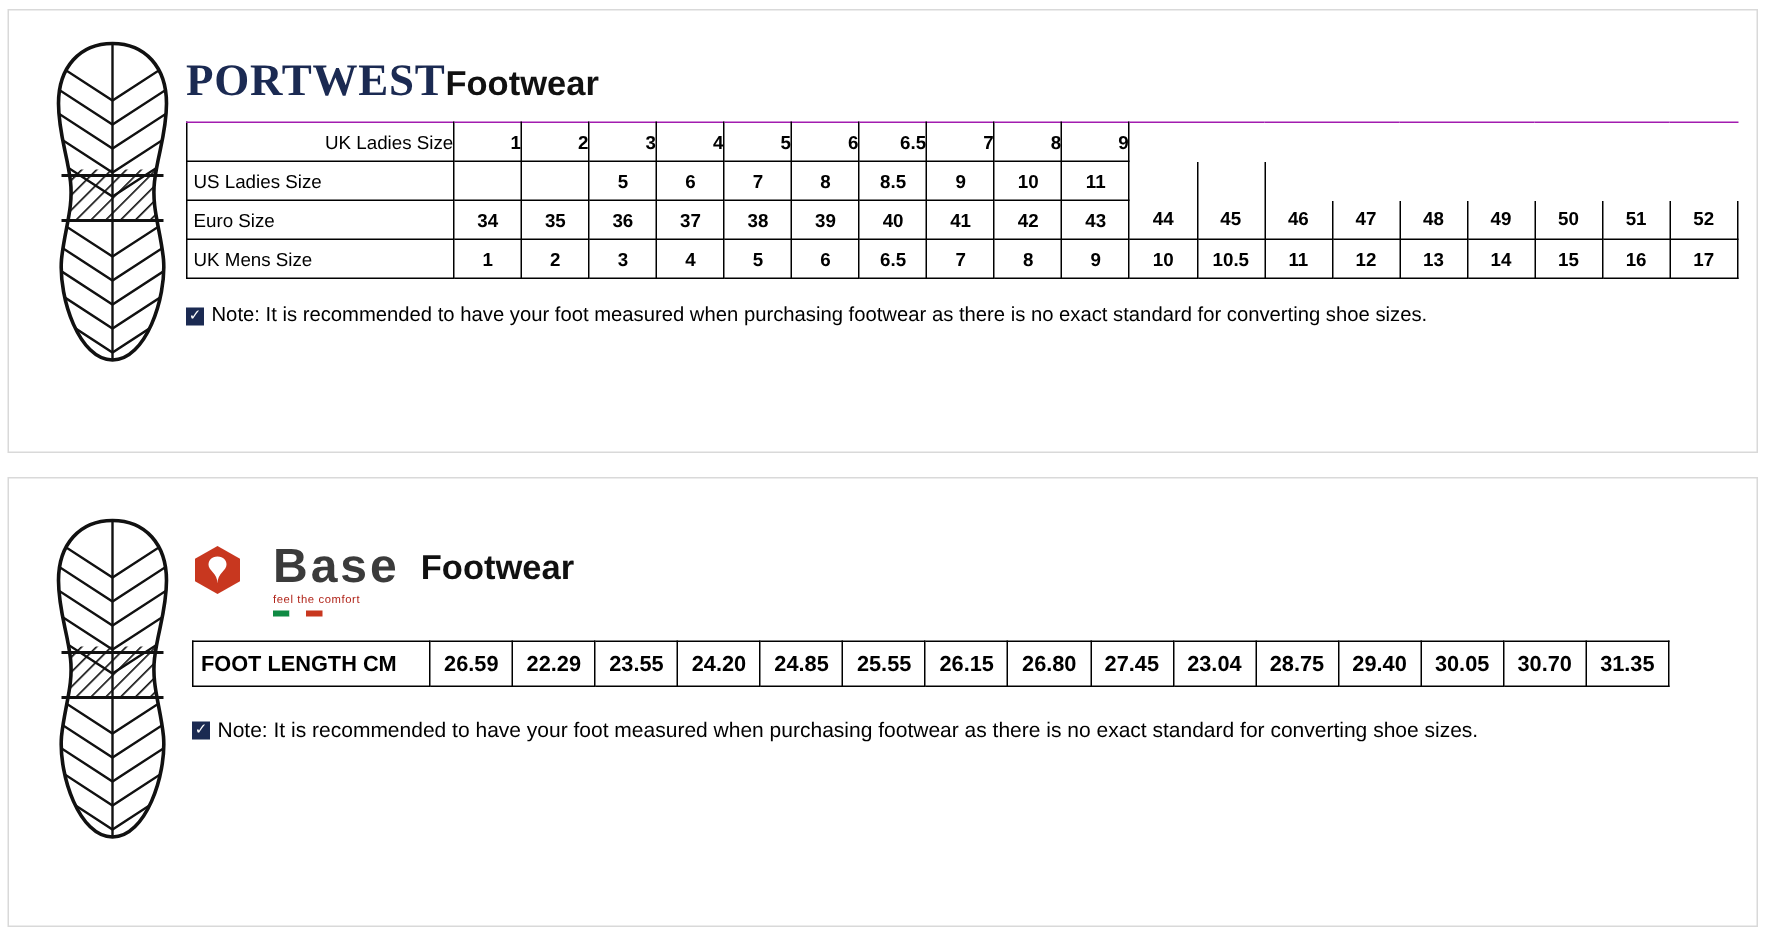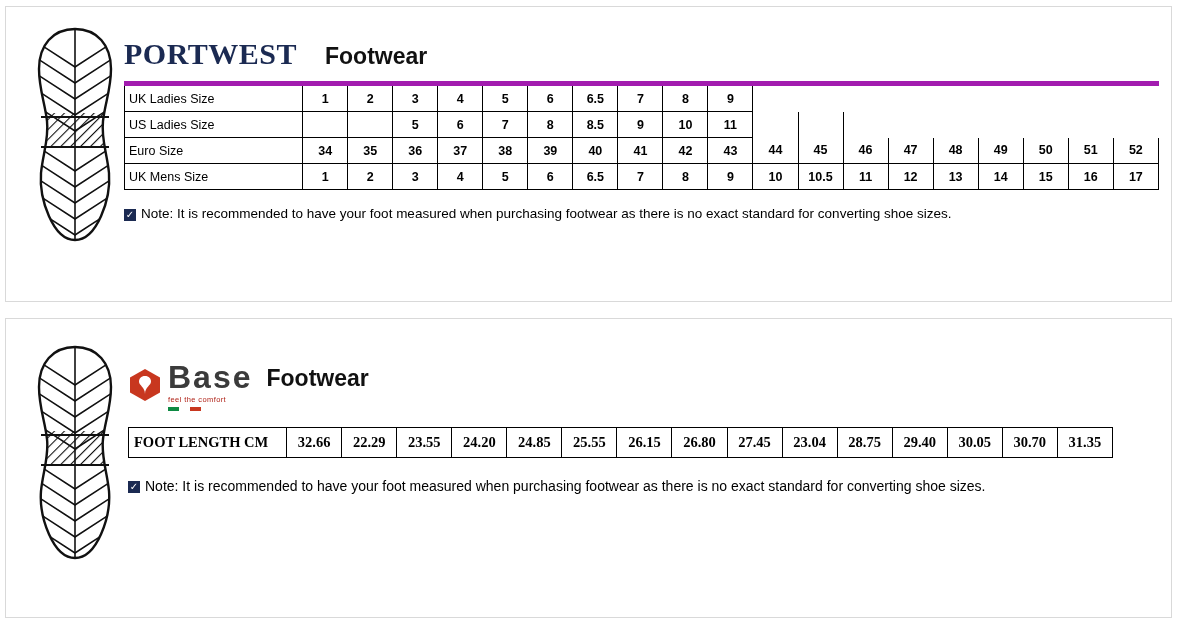--- a/index.html
+++ b/index.html
@@ -50,21 +50,21 @@
   
   .pw-content {
     position: absolute;
     left: 118px;
     top: 32px;
     width: 1035px;
   }
   .brand-row {
     display: flex;
     align-items: baseline;
-    gap: 28px;
+    gap: 0;
     margin-bottom: 12px;
   }
   .portwest-wordmark {
     font-family: "Liberation Serif", serif;
     font-size: 30px;
     font-weight: 700;
     letter-spacing: 0.5px;
     color: #1b2a52;
     line-height: 1;
   }
@@ -82,21 +82,21 @@
   }
   table.sizing td {
     border-right: 1px solid #000;
     border-bottom: 1px solid #000;
     text-align: center;
     font-size: 12.5px;
     font-weight: 700;
     height: 25px;
     padding: 0;
   }
-  table.sizing tr:first-child td { border-top: 5px solid #a21caf; }
+  table.sizing tr:first-child td { border-top: 1px solid #a21caf; text-align: right; }
   table.sizing td.rowhead {
     text-align: left;
     font-weight: 400;
     font-size: 12.5px;
     padding-left: 4px;
     border-left: 1px solid #000;
     width: 178px;
   }
   table.sizing td.nb { border-right: none; border-bottom: none; }
   table.sizing td.nbb { border-bottom: none; }
@@ -129,22 +129,22 @@
     width: 1000px;
   }
   .base-brand-row {
     display: flex;
     align-items: center;
     gap: 14px;
     margin-bottom: 16px;
   }
   .base-logo {
     display: flex;
-    align-items: center;
-    gap: 6px;
+    align-items: flex-start;
+    gap: 20px;
   }
   .base-hex { margin-top: 2px; }
   .base-letters {
     font-family: "Liberation Sans", sans-serif;
     font-size: 32px;
     font-weight: 700;
     letter-spacing: 2px;
     color: #3b3b3b;
     line-height: 1;
   }
@@ -169,21 +169,21 @@
     border-collapse: collapse;
     table-layout: fixed;
     width: 985px;
   }
   table.basetable td {
     border: 1px solid #000;
     text-align: center;
     font-size: 15px;
     height: 29px;
     padding: 0;
-    font-family: Liberation Serif, serif;
+    font-family: Liberation Sans, sans-serif;
   }
   table.basetable td.rowhead {
     text-align: left;
     padding-left: 5px;
     width: 158px;
     font-weight: 700;
     font-size: 16px;
   }
   table.basetable tr.hdr td { font-weight: 700; font-size: 14.5px; }
   table.basetable tr.body td { font-weight: 400; font-size: 15px; }
@@ -398,21 +398,21 @@
     </div>
 
     <table class="basetable">
       <colgroup>
         <col style="width:158px">
         <col span="15" style="width:55px">
       </colgroup>
       <tbody>
         <tr class="hdr">
           <td class="rowhead">FOOT LENGTH CM</td>
-          <td>32.66</td>
+          <td>26.59</td>
           <td>22.29</td>
           <td>23.55</td>
           <td>24.20</td>
           <td>24.85</td>
           <td>25.55</td>
           <td>26.15</td>
           <td>26.80</td>
           <td>27.45</td>
           <td>23.04</td>
           <td>28.75</td>

